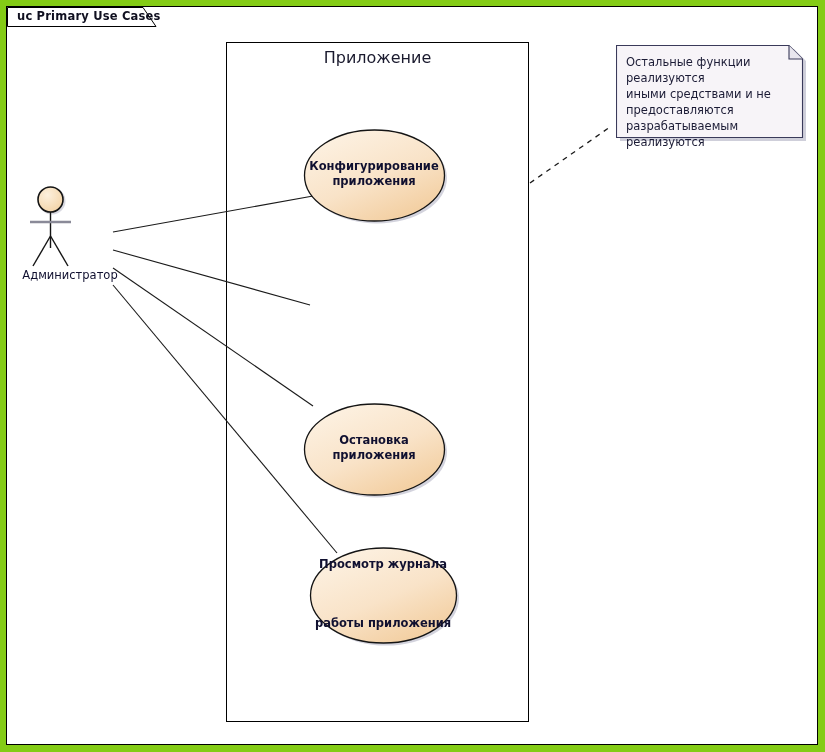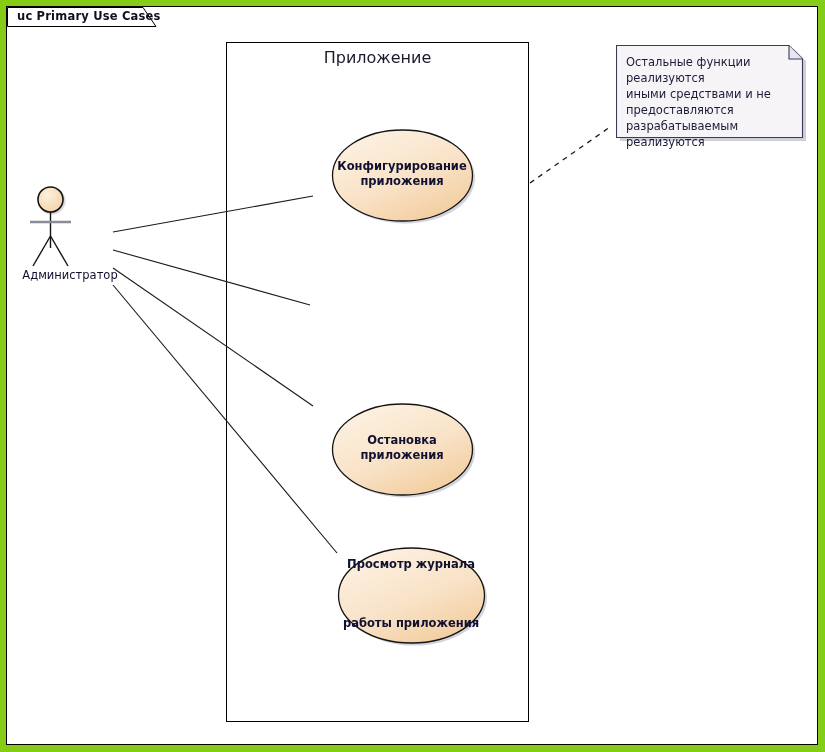--- a/index.html
+++ b/index.html
@@ -87,21 +87,20 @@
     width: 140px;
     text-align: center;
     font-size: 11.5px;
     font-weight: normal;
     color: #101030;
     white-space: nowrap;
   }
   
   .usecase {
     position: absolute;
-    margin-left: 28px;
   }
   .uc-text {
     position: absolute;
     left: 0;
     top: 0;
     width: 100%;
     height: 100%;
     display: flex;
     flex-direction: column;
     align-items: center;

